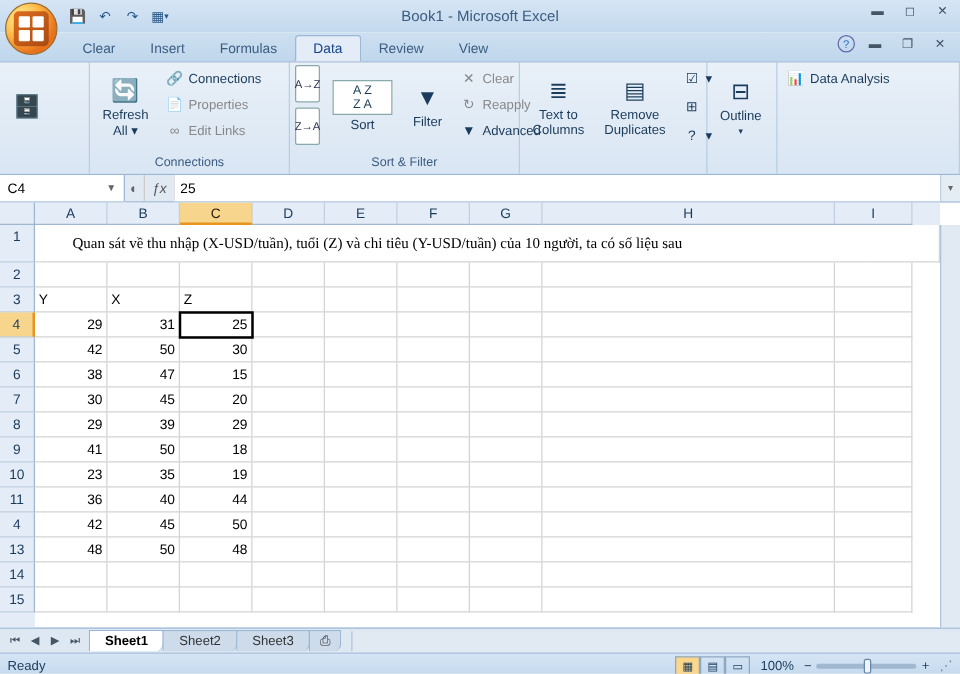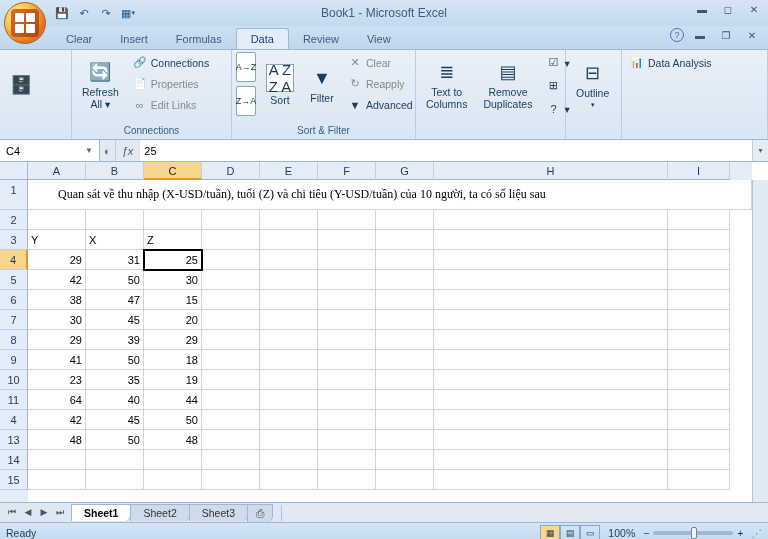--- a/index.html
+++ b/index.html
@@ -157,21 +157,21 @@
     <div class="ribbon-group-label">Connections</div>
   </div>
 
   <div class="ribbon-group" style="width:184px">
     <div class="ribbon-group-body">
       <div style="display:flex;flex-direction:column;gap:4px;justify-content:center">
         <div class="sort-btn">A→Z</div>
         <div class="sort-btn">Z→A</div>
       </div>
       <div class="r-big-btn">
-        <div class="r-icon" style="border:1px solid #8aa;width:28px;height:28px;font-size:15px;background:#fff">A Z<br>Z A</div>
+        <div class="r-icon" style="border:1px solid #8aa;width:48px;height:28px;font-size:10px;background:#fff">A Z<br>Z A</div>
         <span>Sort</span>
       </div>
       <div class="r-big-btn">
         <div class="r-icon">▼</div>
         <span>Filter</span>
       </div>
       <div class="r-small-list">
         <div class="r-small-btn disabled">
             <span class="r-small-icon">✕</span>
             <span>Clear</span>
@@ -375,21 +375,21 @@
         <div class="cell num" style="width: 58px;">35</div>
         <div class="cell num" style="width: 58px;">19</div>
         <div class="cell" style="width: 58px;"></div>
         <div class="cell" style="width: 58px;"></div>
         <div class="cell" style="width: 58px;"></div>
         <div class="cell" style="width: 58px;"></div>
         <div class="cell" style="width: 234px;"></div>
         <div class="cell" style="width: 62px;"></div>
       </div>
       <div class="row">
-        <div class="cell num" style="width: 58px;">64</div>
+        <div class="cell num" style="width: 58px;">36</div>
         <div class="cell num" style="width: 58px;">40</div>
         <div class="cell num" style="width: 58px;">44</div>
         <div class="cell" style="width: 58px;"></div>
         <div class="cell" style="width: 58px;"></div>
         <div class="cell" style="width: 58px;"></div>
         <div class="cell" style="width: 58px;"></div>
         <div class="cell" style="width: 234px;"></div>
         <div class="cell" style="width: 62px;"></div>
       </div>
       <div class="row">

